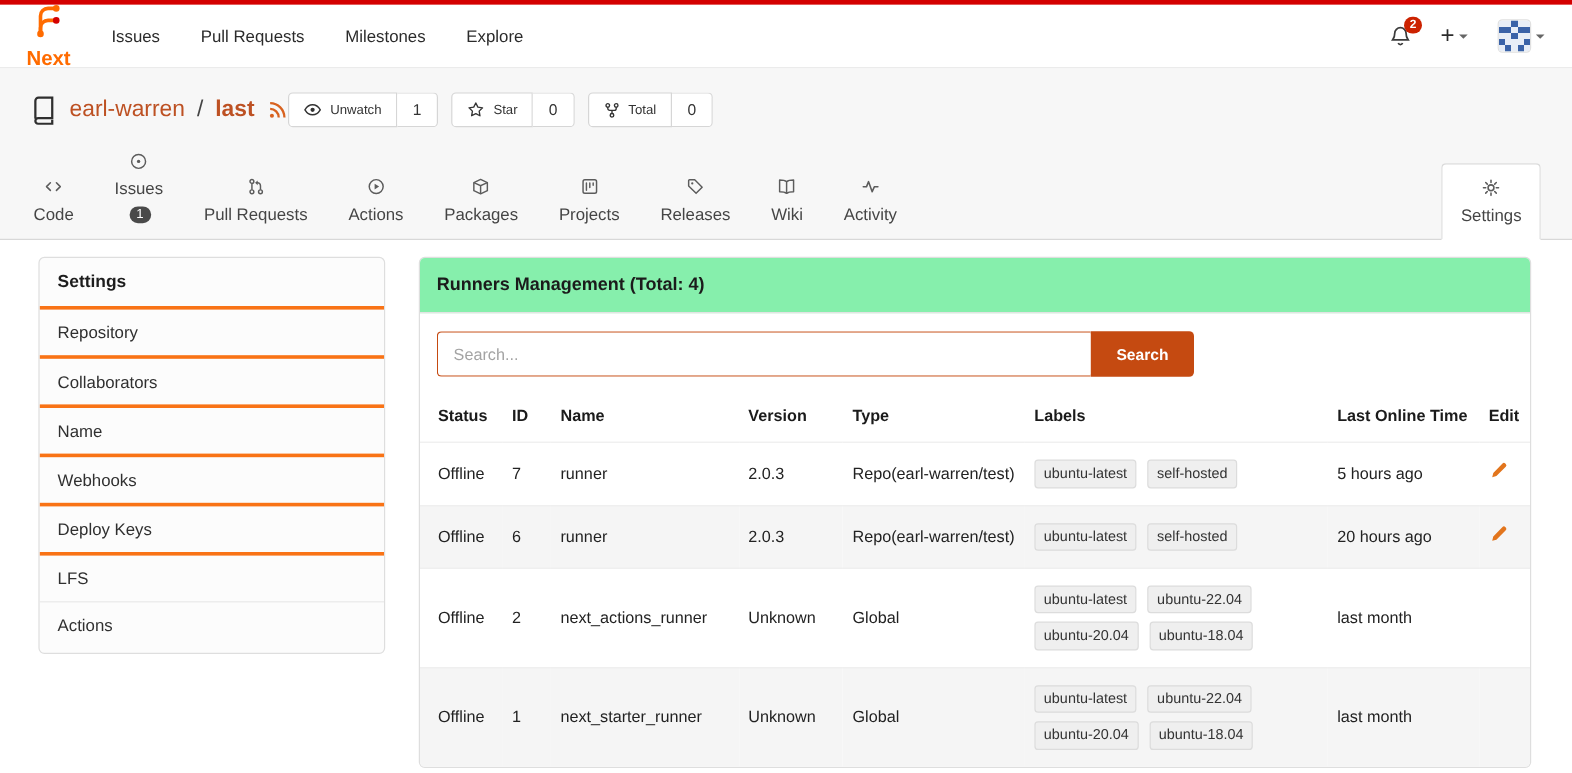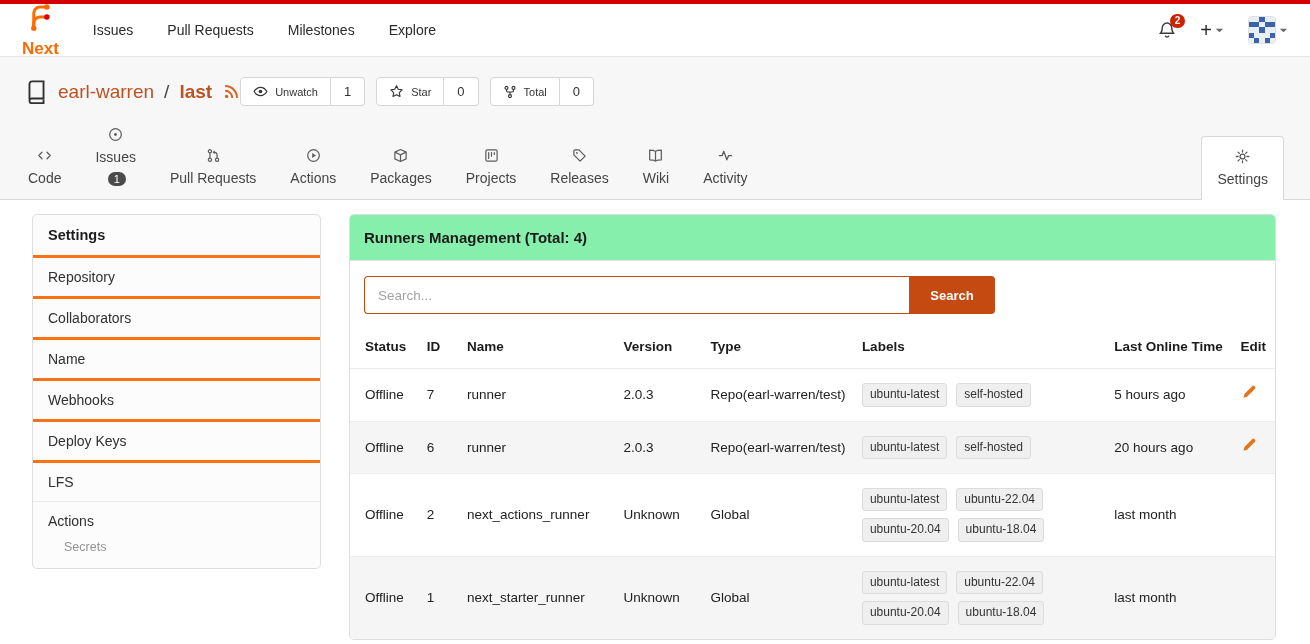--- a/index.html
+++ b/index.html
@@ -372,21 +372,20 @@
   <aside class="side-menu">
     <div class="menu-title">Settings</div>
     <a class="menu-item">Repository</a>
     <a class="menu-item">Collaborators</a>
     <a class="menu-item">Name</a>
     <a class="menu-item">Webhooks</a>
     <a class="menu-item">Deploy Keys</a>
     <a class="menu-item">LFS</a>
     <div class="menu-group">
       <a class="group-label">Actions</a>
-      <a class="menu-sub muted">Secrets</a>
     </div>
   </aside>
 
   <section class="panel">
     <div class="panel-header">
       <h2 class="panel-title">Runners Management (Total: 4)</h2>
     </div>
 
     <div class="search-row">
       <input class="search-input" type="text" placeholder="Search..." style="">

